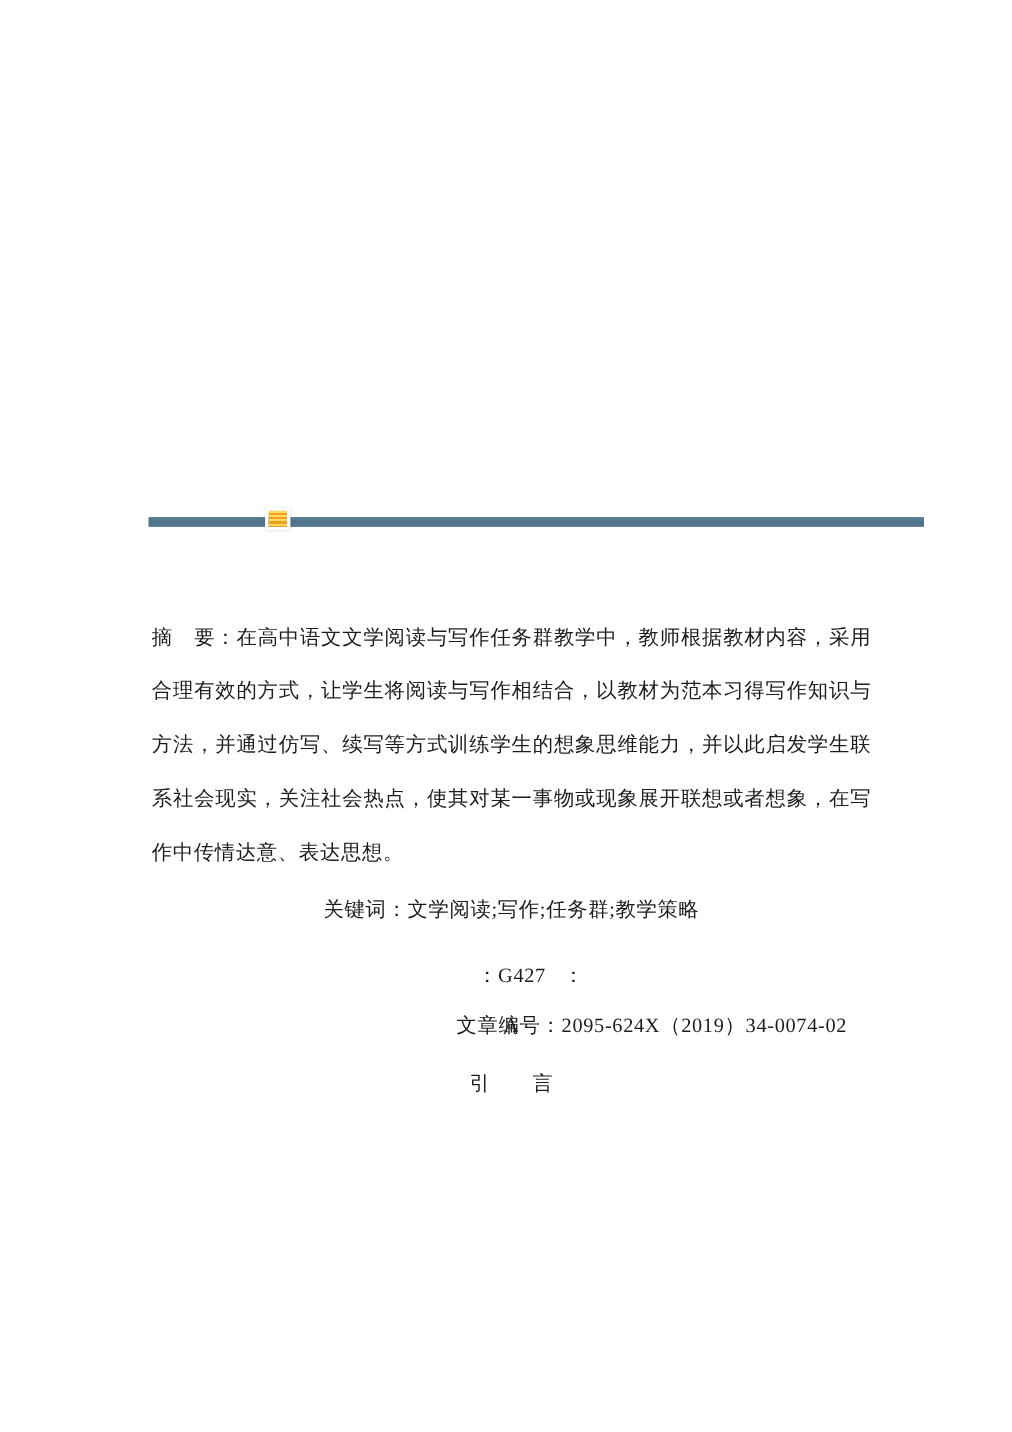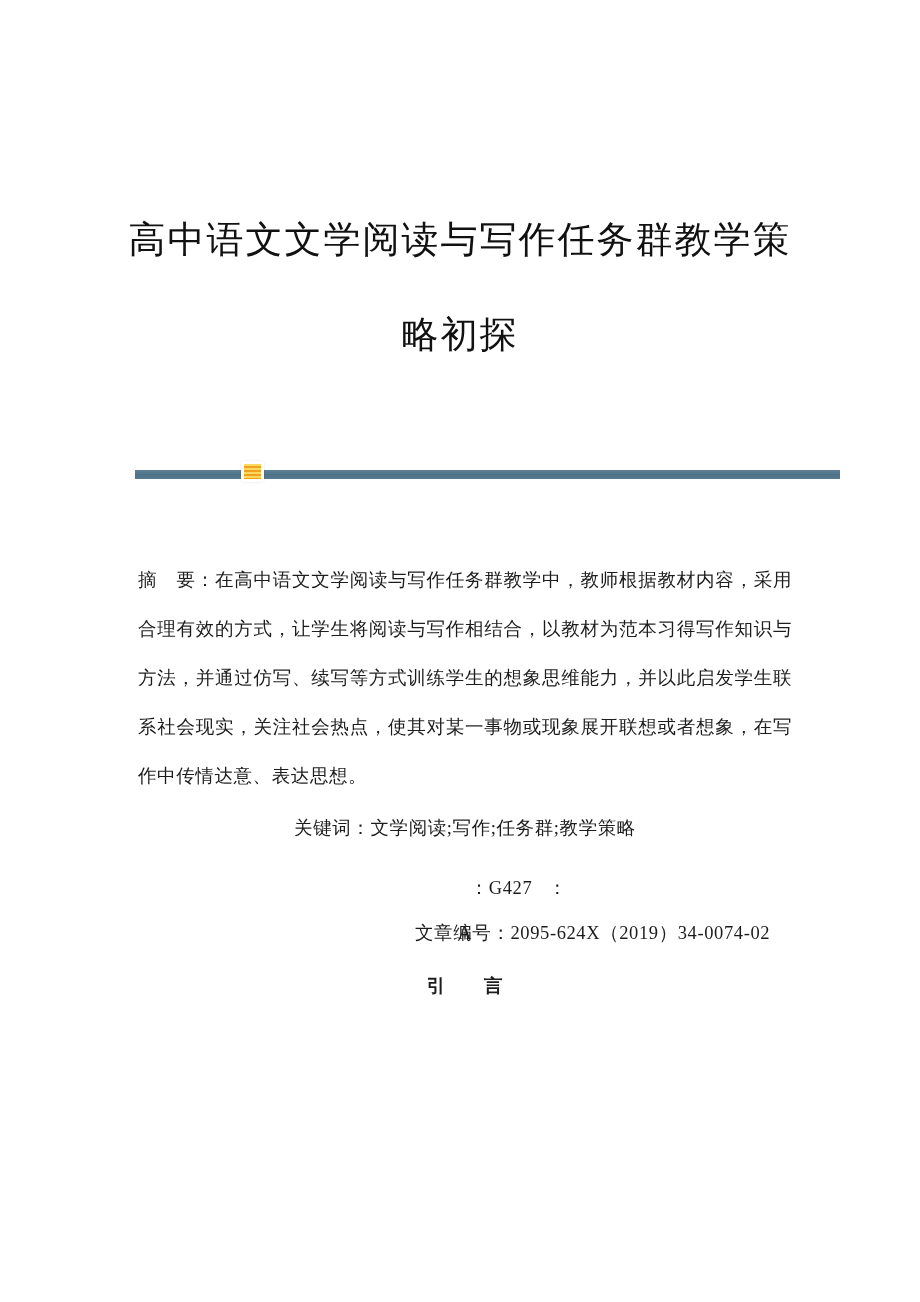--- a/index.html
+++ b/index.html
@@ -58,45 +58,41 @@
     letter-spacing: 0.6px;
     color: #1c1c1c;
     text-align: center;
   }
   .para {
     text-align: justify;
     text-justify: inter-ideograph;
   }
   .abstract { top: 556px; line-height: 49px; }
   .keywords { top: 804px; line-height: 49px; }
-  .row-clc  { top: 864px; line-height: 49px; margin-left: 36px; }
+  .row-clc  { top: 864px; line-height: 49px; }
   .row-doc  { top: 909px; line-height: 49px; }
   .row-clc .lone-colon {
     position: absolute;
     left: 374px;
     top: 0;
   }
   .row-doc .article-no-group {
     position: absolute;
     left: 277px;
     top: 0;
     white-space: nowrap;
   }
-  .intro-heading { top: 962px; line-height: 49px; font-weight: bold; }
+  .intro-heading { top: 962px; line-height: 49px; }
   .body-para { top: 1021px; line-height: 48px; }
 </style>
 </head>
 <body>
 
 <div class="page">
 
-  <div class="doc-title">
-    <div>高中语文文学阅读与写作任务群教学策</div>
-    <div>略初探</div>
-  </div>
 
   <div class="divider"></div>
   <div class="divider-ornament"></div>
 
   <div class="para abstract"><span>摘　要：</span><span>在高中语文文学阅读与写作任务群教学中，教师根据教材内容，采用合理有效的方式，让学生将阅读与写作相结合，以教材为范本习得写作知识与方法，并通过仿写、续写等方式训练学生的想象思维能力，并以此启发学生联系社会现实，关注社会热点，使其对某一事物或现象展开联想或者想象，在写作中传情达意、表达思想。</span></div>
 
   <div class="textline keywords"><span>关键词：</span><span>文学阅读;写作;任务群;教学策略</span></div>
 
   <div class="textline row-clc">
     <span>：G427</span>

